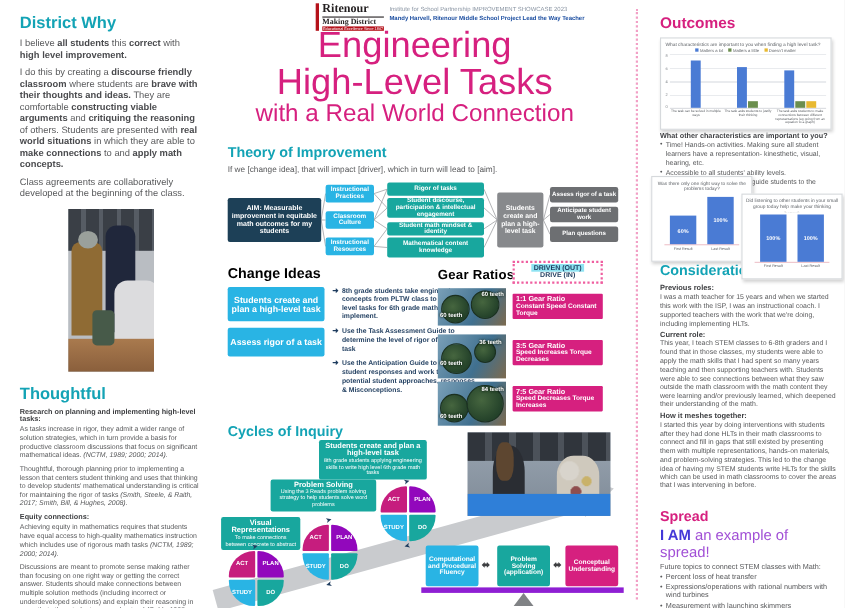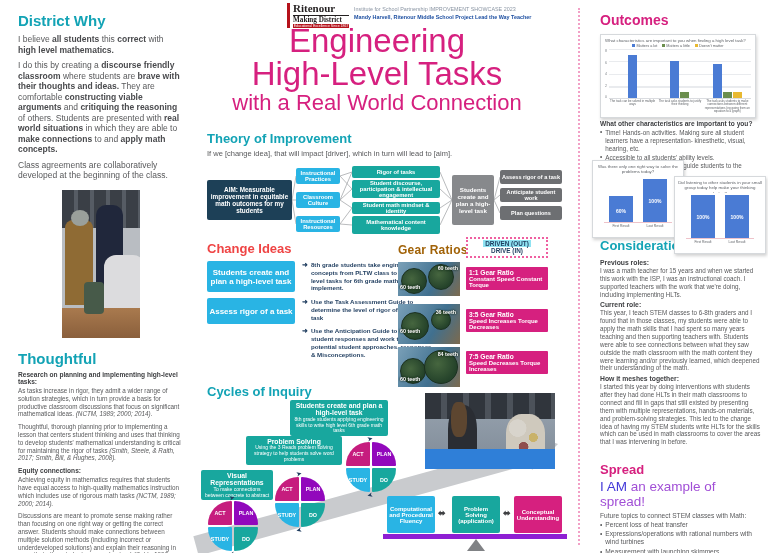--- a/index.html
+++ b/index.html
@@ -2,22 +2,22 @@
 <html><head>
 <meta charset="utf-8">
 <style>
   * { margin:0; padding:0; box-sizing:border-box; }
   body { background:#e8e8e8; font-family:"Liberation Sans", sans-serif; }
   .poster { position:relative; width:768px; height:553px; background:#ffffff; overflow:hidden; margin:0 auto; }
 
   .abs { position:absolute; }
   .h-teal { color:#13a3b5; font-weight:bold; }
   .h-pink { color:#d6207f; font-weight:bold; }
-  .h-cyan { color:#ef4444; font-weight:bold; }
-  .h-red  { color:#a16207; font-weight:bold; letter-spacing:.2px; }
+  .h-cyan { color:#000000; font-weight:bold; }
+  .h-red  { color:#000000; font-weight:bold; letter-spacing:.2px; }
 
   
   .pw { left:18px; top:12px; width:162px; }
   .pw h1 { font-size:15px; margin-bottom:5px; }
   .pw p { font-size:8.5px; line-height:1.24; color:#58595b; margin-bottom:5px; }
   .pw p span[style*="bold"], .rich b { color:#4a4b4e; }
 
   .photo1 { left:62px; top:190px; width:78px; height:148px; background:#b9bdc2; overflow:hidden; }
   .ph-shelf { position:absolute; top:0; left:0; right:0; height:26%; background:repeating-linear-gradient(90deg,#3a3f46 0 12px,#565c64 12px 16px); }
   .ph-fig1 { position:absolute; left:4%; top:20%; width:36%; height:58%; background:#8f6b34; border-radius:8px 8px 0 0; }
@@ -149,21 +149,21 @@
   .spread .intro { font-size:6.6px; color:#58595b; margin-bottom:2px; }
   .spread .bullet { font-size:6.6px; }
 </style>
 </head>
 <body>
 
 <div class="poster">
 
   <div class="abs pw">
     <h1 class="h-teal">District Why</h1>
-    <p><span>I believe </span><span style="font-weight: bold;">all students</span><span> this </span><span style="font-weight: bold;">correct</span><span> with </span><span style="font-weight: bold;">high level mathematics.</span></p>
+    <p><span>I believe </span><span style="font-weight: bold;">all students</span><span> this </span><span style="font-weight: bold;">correct</span><span> with </span><span style="font-weight: bold;">high level improvement.</span></p>
     <p><span>I do this by creating a </span><span style="font-weight: bold;">discourse friendly classroom</span><span> where students are </span><span style="font-weight: bold;">brave with their thoughts and ideas.</span><span> They are comfortable </span><span style="font-weight: bold;">constructing viable arguments</span><span> and </span><span style="font-weight: bold;">critiquing the reasoning</span><span> of others.  Students are presented with </span><span style="font-weight: bold;">real world situations</span><span> in which they are able to </span><span style="font-weight: bold;">make connections</span><span> to and </span><span style="font-weight: bold;">apply math concepts.</span></p>
     <p>Class agreements are collaboratively developed at the beginning of the class.</p>
   </div>
 
   <div class="abs photo1">
     <div class="ph-shelf"></div>
       <div class="ph-fig1"></div>
       <div class="ph-fig2"></div>
       <div class="ph-fig3"></div>
       <div class="ph-table"></div>
@@ -453,21 +453,21 @@
     <h3>Previous roles:</h3>
     <p>I was a math teacher for 15 years and when we started this work with the ISP, I was an instructional coach. I supported teachers with the work that we're doing, including implementing HLTs.</p>
     <h3>Current role:</h3>
     <p>This year, I teach STEM classes to 6-8th graders and I found that in those classes, my students were able to apply the math skills that I had spent so many years teaching and then supporting teachers with. Students were able to see connections between what they saw outside the math classroom with the math content they were learning and/or previously learned, which deepened their understanding of the math.</p>
     <h3>How it meshes together:</h3>
     <p>I started this year by doing interventions with students after they had done HLTs in their math classrooms to connect and fill in gaps that still existed by presenting them with multiple representations, hands-on materials, and problem-solving strategies. This led to the change idea of having my STEM students write HLTs for the skills which can be used in math classrooms to cover the areas that I was intervening in before.</p>
   </div>
 
   <div class="abs spread">
     <h1 class="h-pink">Spread</h1>
-    <div class="big"><span style="font-weight: normal; color: rgb(67, 56, 216);">I AM</span><span style="color: rgb(161, 79, 214);"> an example of spread!</span></div>
+    <div class="big"><span style="font-weight: bold; color: rgb(67, 56, 216);">I AM</span><span style="color: rgb(161, 79, 214);"> an example of spread!</span></div>
     <div class="intro">Future topics to connect STEM classes with Math:</div>
     <div class="bullet">
         <span class="dot">•</span>
         <span>Percent loss of heat transfer</span>
       </div>
     <div class="bullet">
         <span class="dot">•</span>
         <span>Expressions/operations with rational numbers with wind turbines</span>
       </div>
     <div class="bullet">

